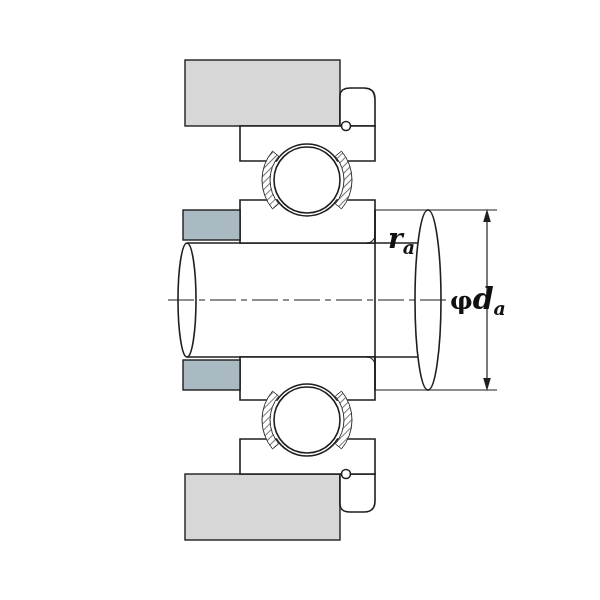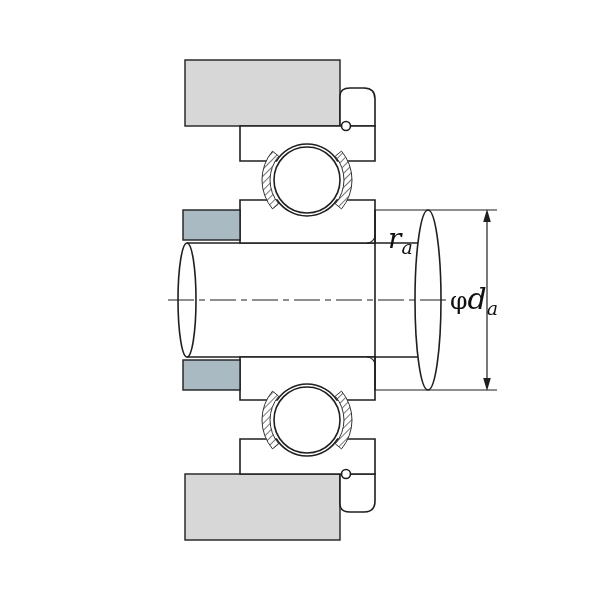--- a/index.html
+++ b/index.html
@@ -1,16 +1,16 @@
 <!DOCTYPE html>
 <html><head>
 <meta charset="utf-8">
 <style>
   html,body{margin:0;padding:0;background:#ffffff;}
-  #stage{width:600px;height:600px;position:relative;background:#22c55e;overflow:hidden;}
+  #stage{width:600px;height:600px;position:relative;background:#22c55e;overflow:hidden;font-weight:bold;}
   svg{display:block;}
   .outline{fill:#ffffff;stroke:#1f1f1f;stroke-width:1.6;}
   .ln{stroke:#1f1f1f;stroke-width:1.6;fill:none;}
   .thin{stroke:#1f1f1f;stroke-width:1.1;fill:none;}
   .center{stroke:#1f1f1f;stroke-width:1.2;fill:none;stroke-dasharray:26 5 6 5;}
   .dim{stroke:#1f1f1f;stroke-width:1.2;fill:none;}
   .filled{fill:#1f1f1f;stroke:none;}
   .shaded{stroke:#1f1f1f;stroke-width:1.4;}
   text{font-family:"DejaVu Serif","Liberation Serif",serif;fill:#101010;}
   .big{font-size:28px;}

